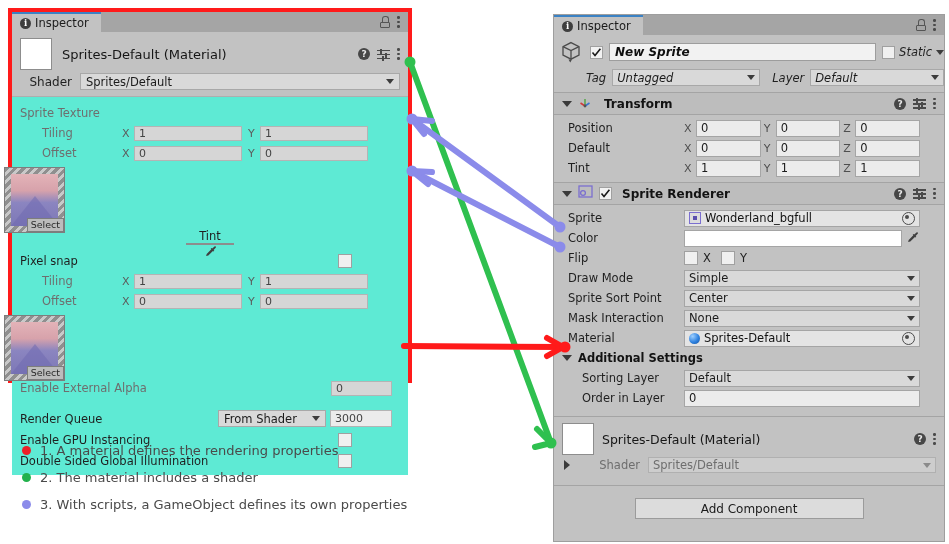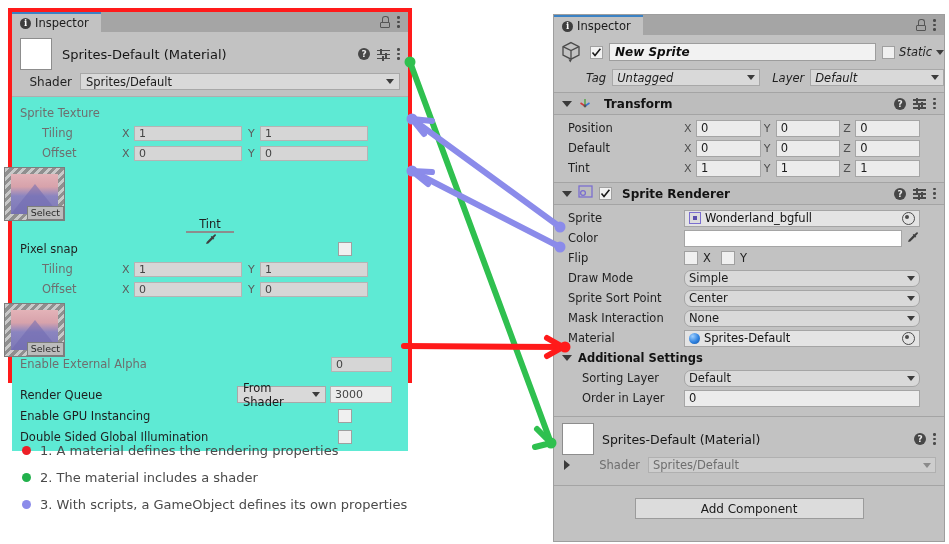--- a/index.html
+++ b/index.html
@@ -69,21 +69,21 @@
   .axis{font-size:11px;color:#5c5c5c;width:8px;}
   .fld{
     background:#d6d6d6;border:1px solid #b4b4b4;height:15px;box-sizing:border-box;
     display:flex;align-items:center;padding:0 4px;font-size:11px;color:#444;
   }
   .fld.num{width:108px;}
   .cbox{width:14px;height:14px;background:#f0f0f0;border:1px solid #a0a0a0;box-sizing:border-box;}
 
   
   .thumb{
-    width:61px;height:54px;box-sizing:border-box;position:relative;
+    width:61px;height:66px;box-sizing:border-box;position:relative;
     border:1px solid #7d7d7d;
     background-image:repeating-linear-gradient(-45deg,#8f8f8f 0 3px,#c9c9c9 3px 6px);
   }
   .thumb .inner{
     position:absolute;left:6px;top:6px;right:6px;bottom:6px;
     background:linear-gradient(180deg,#e3b3b8 0%,#d7a2ab 32%,#8b85c0 55%,#7d78b6 100%);
   }
   .thumb .peak{
     position:absolute;left:6px;bottom:6px;width:0;height:0;
     border-left:24px solid transparent;border-right:24px solid transparent;
@@ -123,21 +123,21 @@
   .foldout.closed{border-top:5px solid transparent;border-bottom:5px solid transparent;border-left:6px solid #3a3a3a;border-right:none;}
   .comp-title{font-size:12px;font-weight:bold;color:#131313;flex:1;}
   .comp-icons{display:flex;align-items:center;gap:7px;}
   .comp-body{padding:3px 0 4px 0;}
   .rrow{display:flex;align-items:center;height:20px;padding:0 24px 0 14px;}
   .rlbl{font-size:11.5px;color:#1f1f1f;width:116px;}
   .rfld{
     flex:1;height:17px;background:#ececec;border:1px solid #a5a5a5;box-sizing:border-box;
     display:flex;align-items:center;padding:0 4px;font-size:11.5px;color:#1b1b1b;
   }
-  .rfld.drp{background:#d9d9d9;justify-content:space-between;border-radius:7px;}
+  .rfld.drp{background:#d9d9d9;justify-content:space-between;}
   .xyz{display:flex;align-items:center;gap:3px;flex:1;}
   .xyz .axis2{font-size:11px;color:#4e4e4e;width:9px;text-align:left;}
   .xyz .rfld{width:auto;}
   .objfld{
     flex:1;height:17px;background:#e4e4e4;border:1px solid #a5a5a5;box-sizing:border-box;
     display:flex;align-items:center;gap:4px;padding:0 4px;font-size:11.5px;color:#121212;
   }
   .objfld .picker{margin-left:auto;width:11px;height:11px;border-radius:50%;border:1.4px solid #4c4c4c;position:relative;}
   .objfld .picker:after{content:"";position:absolute;left:2.4px;top:2.4px;width:4px;height:4px;border-radius:50%;background:#4c4c4c;}
   .spr-ico{width:12px;height:12px;border:1.5px solid #7b6fd0;box-sizing:border-box;background:#ddd;position:relative;}
@@ -309,21 +309,21 @@
 
     <div class="row" style="height:22px;">
       <span class="sec-lbl" style="flex:1;">Enable External Alpha</span>
       <span class="fld" style="width:61px;margin-right:8px;">0</span>
     </div>
 
     <div style="height:9px;"></div>
 
     <div class="row" style="height:21px;">
       <span class="lbl" style="flex:1;">Render Queue</span>
-      <span class="drop" style="width:89px;flex:none;">
+      <span class="drop" style="width:108px;flex:none;">
         <span>From Shader</span>
         <span class="caret"></span>
       </span>
       <span class="fld" style="width:62px;margin-left:4px;margin-right:8px;height:17px;background:#ececec;">3000</span>
     </div>
 
     <div class="row" style="height:21px;">
       <span class="lbl" style="flex:1;">Enable GPU Instancing</span>
       <span class="cbox" style="margin-right:48px;"></span>
     </div>

